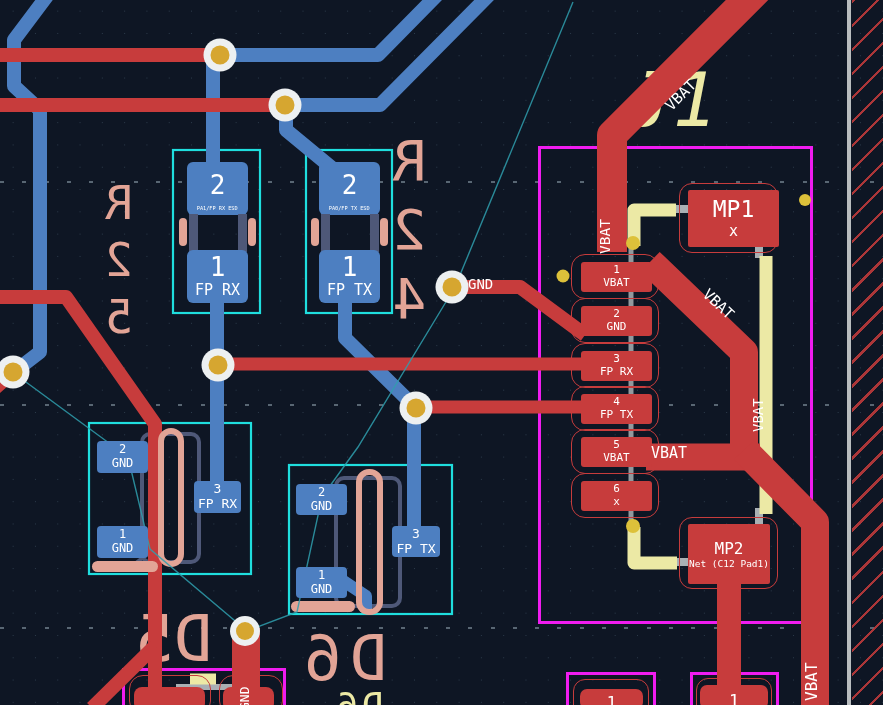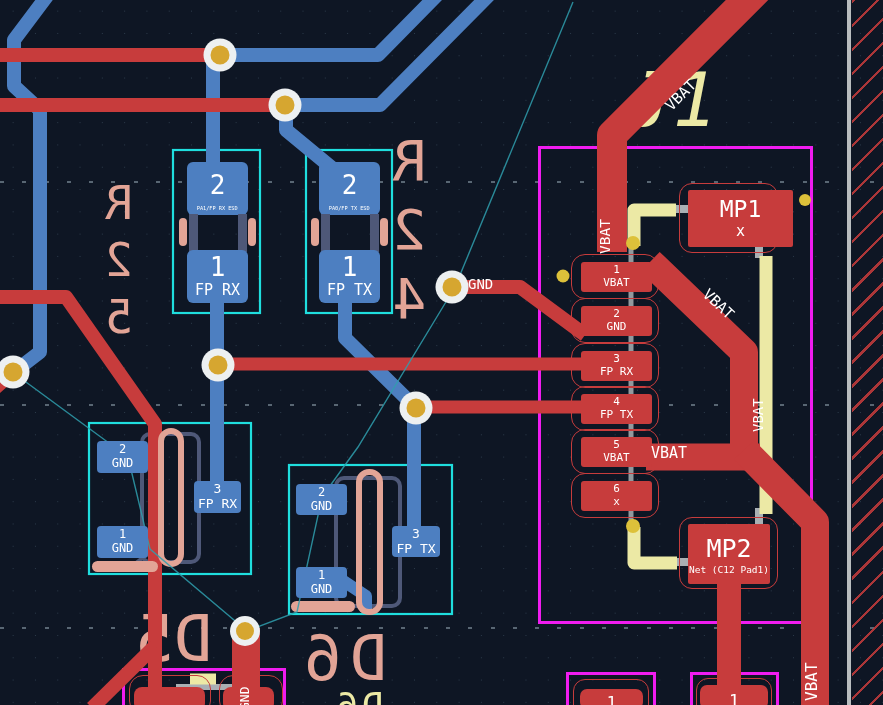--- a/index.html
+++ b/index.html
@@ -243,27 +243,27 @@
   <div class="pad fpad" style="left:581px;top:437px;width:71px;height:30px;border-radius:3px;font-size:11px;line-height:1.15">
     <div>5</div>
     <div>VBAT</div>
   </div>
   <div class="pad fpad" style="left:581px;top:481px;width:71px;height:30px;border-radius:3px;font-size:11px;line-height:1.15">
     <div>6</div>
     <div>x</div>
   </div>
 
   <div class="outl" style="left:679px;top:183px;width:99px;height:70px;border-radius:13px"></div>
-  <div class="pad fpad" style="left:688px;top:190px;width:105px;height:57px;border-radius:2px">
+  <div class="pad fpad" style="left:688px;top:190px;width:91px;height:57px;border-radius:2px">
     <div style="font-size:23px;line-height:1.1">MP1</div>
     <div style="font-size:15px">x</div>
   </div>
   <div class="outl" style="left:679px;top:517px;width:99px;height:72px;border-radius:13px"></div>
   <div class="pad fpad" style="left:688px;top:524px;width:82px;height:60px;border-radius:2px">
-    <div style="font-size:25px;line-height:1.2">MP2</div>
+    <div style="font-size:16px;line-height:1.2">MP2</div>
     <div style="font-size:9.5px">Net (C12 Pad1)</div>
   </div>
 
   <div class="outl" style="left:129px;top:675px;width:82px;height:40px;border-radius:14px"></div>
   <div class="outl" style="left:219px;top:675px;width:64px;height:40px;border-radius:14px"></div>
   <div class="pad fpad" style="left:134px;top:687px;width:71px;height:24px;border-radius:8px"></div>
   <div class="pad fpad" style="left:223px;top:687px;width:51px;height:24px;border-radius:8px"></div>
   <div class="vtext" style="left:153px;top:684px;height:60px;font-size:13px">RST</div>
   <div class="vtext" style="left:238px;top:640px;height:70px;font-size:13px">GND</div>
   <div class="silk mirror" style="left:332px;top:688px;font-size:36px;color:var(--c-copper_inner);letter-spacing:4px">D6</div>

